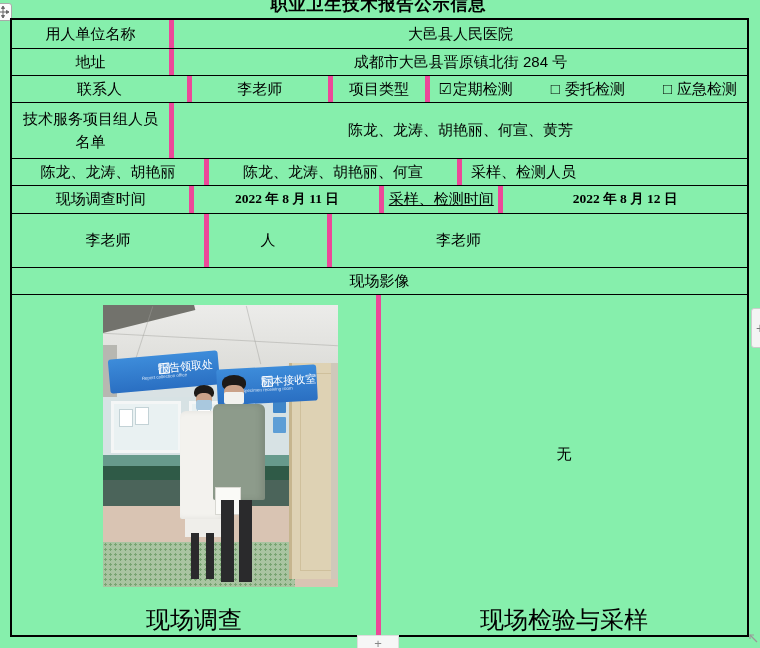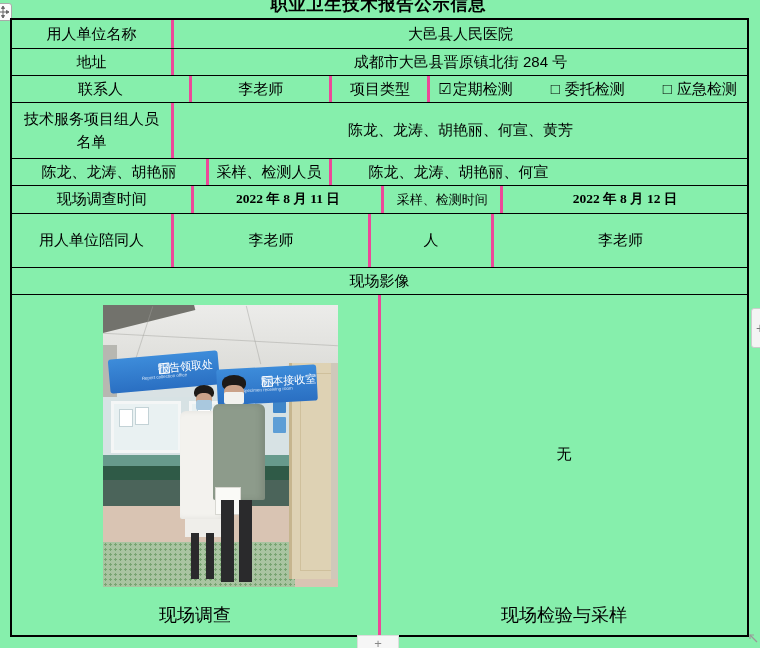--- a/index.html
+++ b/index.html
@@ -7,33 +7,33 @@
   #page{position:relative;width:760px;height:648px;background:#86efac;overflow:hidden;}
 
   
   .doc-title{position:absolute;left:10px;top:-7px;width:737px;text-align:center;
     font-size:17px;letter-spacing:1px;font-weight:bold;}
 
   
   .tbl{position:absolute;left:10px;top:18px;width:735px;height:615px;border:2px solid #000;}
   .row{display:flex;width:100%;border-bottom:1px solid #000;box-sizing:border-box;}
   .row:last-child{border-bottom:none;}
-  .cell{border-right:3px solid #ec4899;box-sizing:border-box;display:flex;flex-direction:column;
+  .cell{border-right:5px solid #ec4899;box-sizing:border-box;display:flex;flex-direction:column;
     align-items:center;justify-content:center;text-align:center;font-size:15px;line-height:1.5;}
   .cell:last-child{border-right:none;}
-  .small{font-size:13px;}
+  .small{font-size:15px;text-decoration:underline;}
   .num{font-family:"Liberation Serif",serif;font-size:13.5px;font-weight:bold;}
   .opts{flex-direction:row;justify-content:flex-start;padding-left:8px;gap:38px;}
   .opt{display:inline-flex;align-items:center;}
   .opt .sym{margin-right:5px;font-size:15px;}
   .opt.checked .sym{margin-right:1px;}
 
   
   .media-cell{position:relative;display:block;}
-  .caption{position:absolute;left:0;top:307px;width:100%;text-align:center;font-size:18px;}
+  .caption{position:absolute;left:0;top:307px;width:100%;text-align:center;font-size:24px;}
   .placeholder{position:absolute;left:0;top:148px;width:100%;text-align:center;font-size:15px;}
 
   
   .photo{position:absolute;left:91px;top:10px;width:235px;height:282px;overflow:hidden;
     background:linear-gradient(#ececea 0%,#dcdcd8 24%,#d9e2e4 25%);}
   .photo *{position:absolute;}
   .ceil-dark{left:-30px;top:-14px;width:120px;height:34px;background:#72726c;transform:rotate(-14deg);}
   .ceil-line{background:rgba(160,160,155,.45);}
   .pillar{left:0;top:40px;width:14px;height:125px;background:#b7b7b1;}
   .sign{display:flex;flex-direction:column;align-items:center;justify-content:center;
@@ -132,33 +132,32 @@
     <div class="row" style="height:56px;">
       <div class="cell" style="width:162px;">
         <span>技术服务项目组人员</span>
         <span>名单</span>
       </div>
       <div class="cell" style="width:573px;">陈龙、龙涛、胡艳丽、何宣、黄芳</div>
     </div>
 
     <div class="row" style="height:27px;">
       <div class="cell" style="width:197px;">陈龙、龙涛、胡艳丽</div>
+      <div class="cell" style="width:253px;">陈龙、龙涛、胡艳丽、何宣</div>
       <div class="cell" style="width:123px;">采样、检测人员</div>
-      <div class="cell" style="width:253px;">陈龙、龙涛、胡艳丽、何宣</div>
     </div>
 
     <div class="row" style="height:28px;">
       <div class="cell" style="width:189px;">现场调查时间</div>
       <div class="cell num" style="width:197px;">2022 年 8 月 11 日</div>
       <div class="cell small" style="width:123px;">采样、检测时间</div>
       <div class="cell num" style="width:253px;">2022 年 8 月 12 日</div>
     </div>
 
     <div class="row" style="height:54px;">
-      <div class="cell" style="width:162px;">用人单位陪同人</div>
       <div class="cell" style="width:197px;">李老师</div>
       <div class="cell" style="width:123px;">
         <span>人</span>
       </div>
       <div class="cell" style="width:253px;">李老师</div>
     </div>
 
     <div class="row" style="height:27px;">
       <div class="cell" style="width:735px;">现场影像</div>
     </div>

